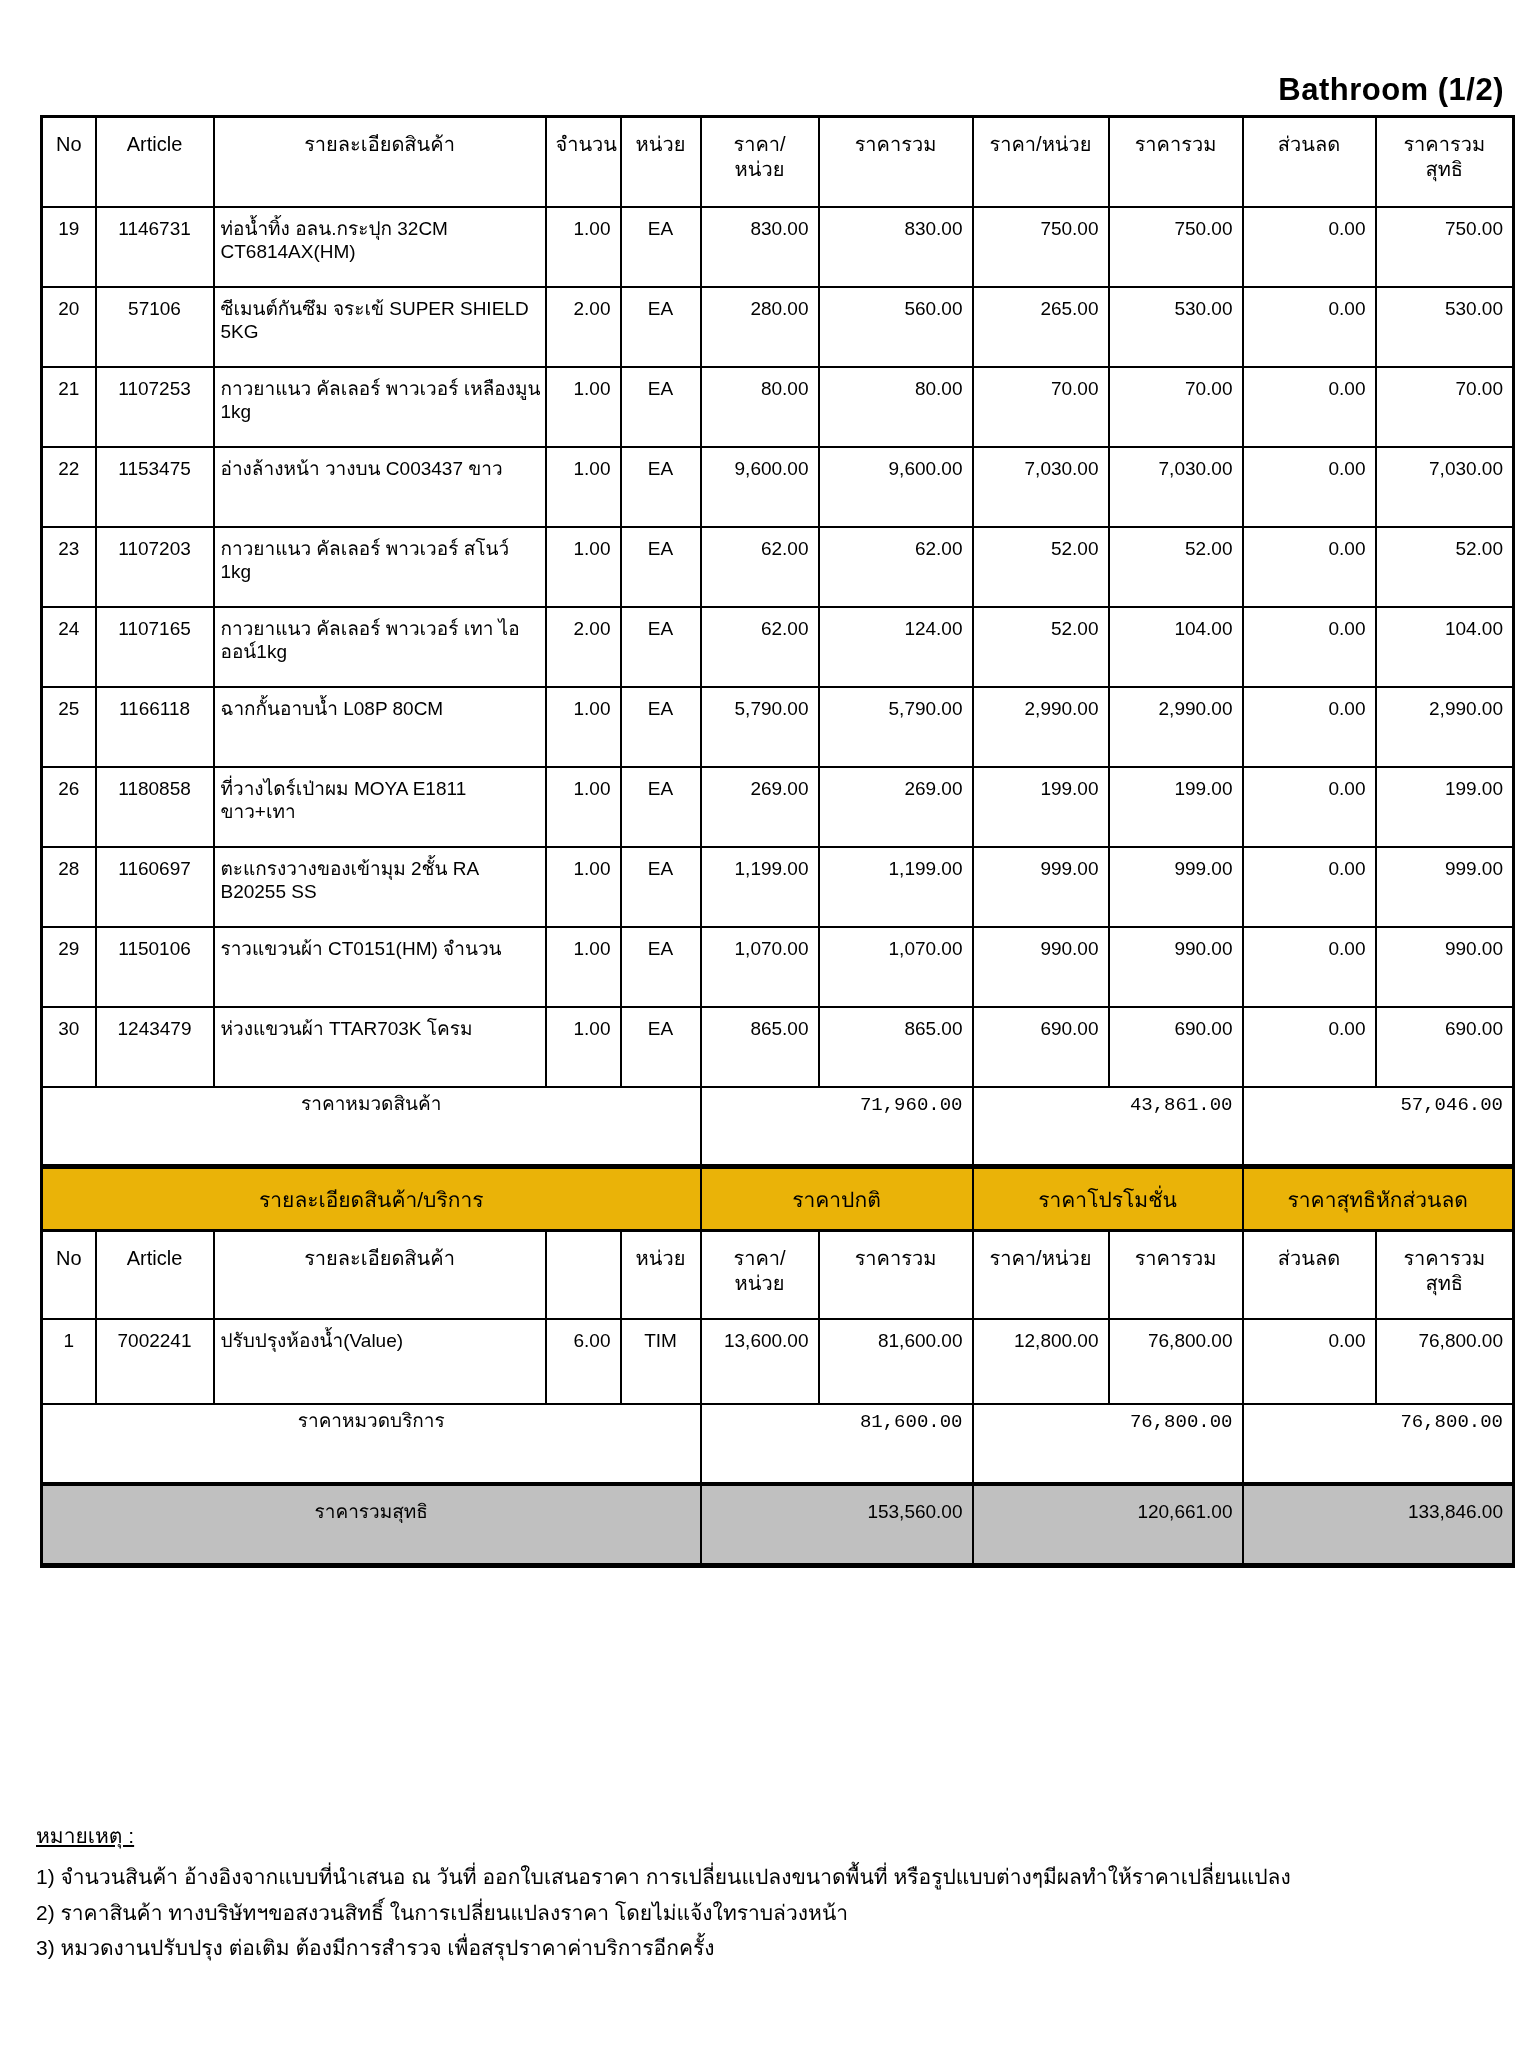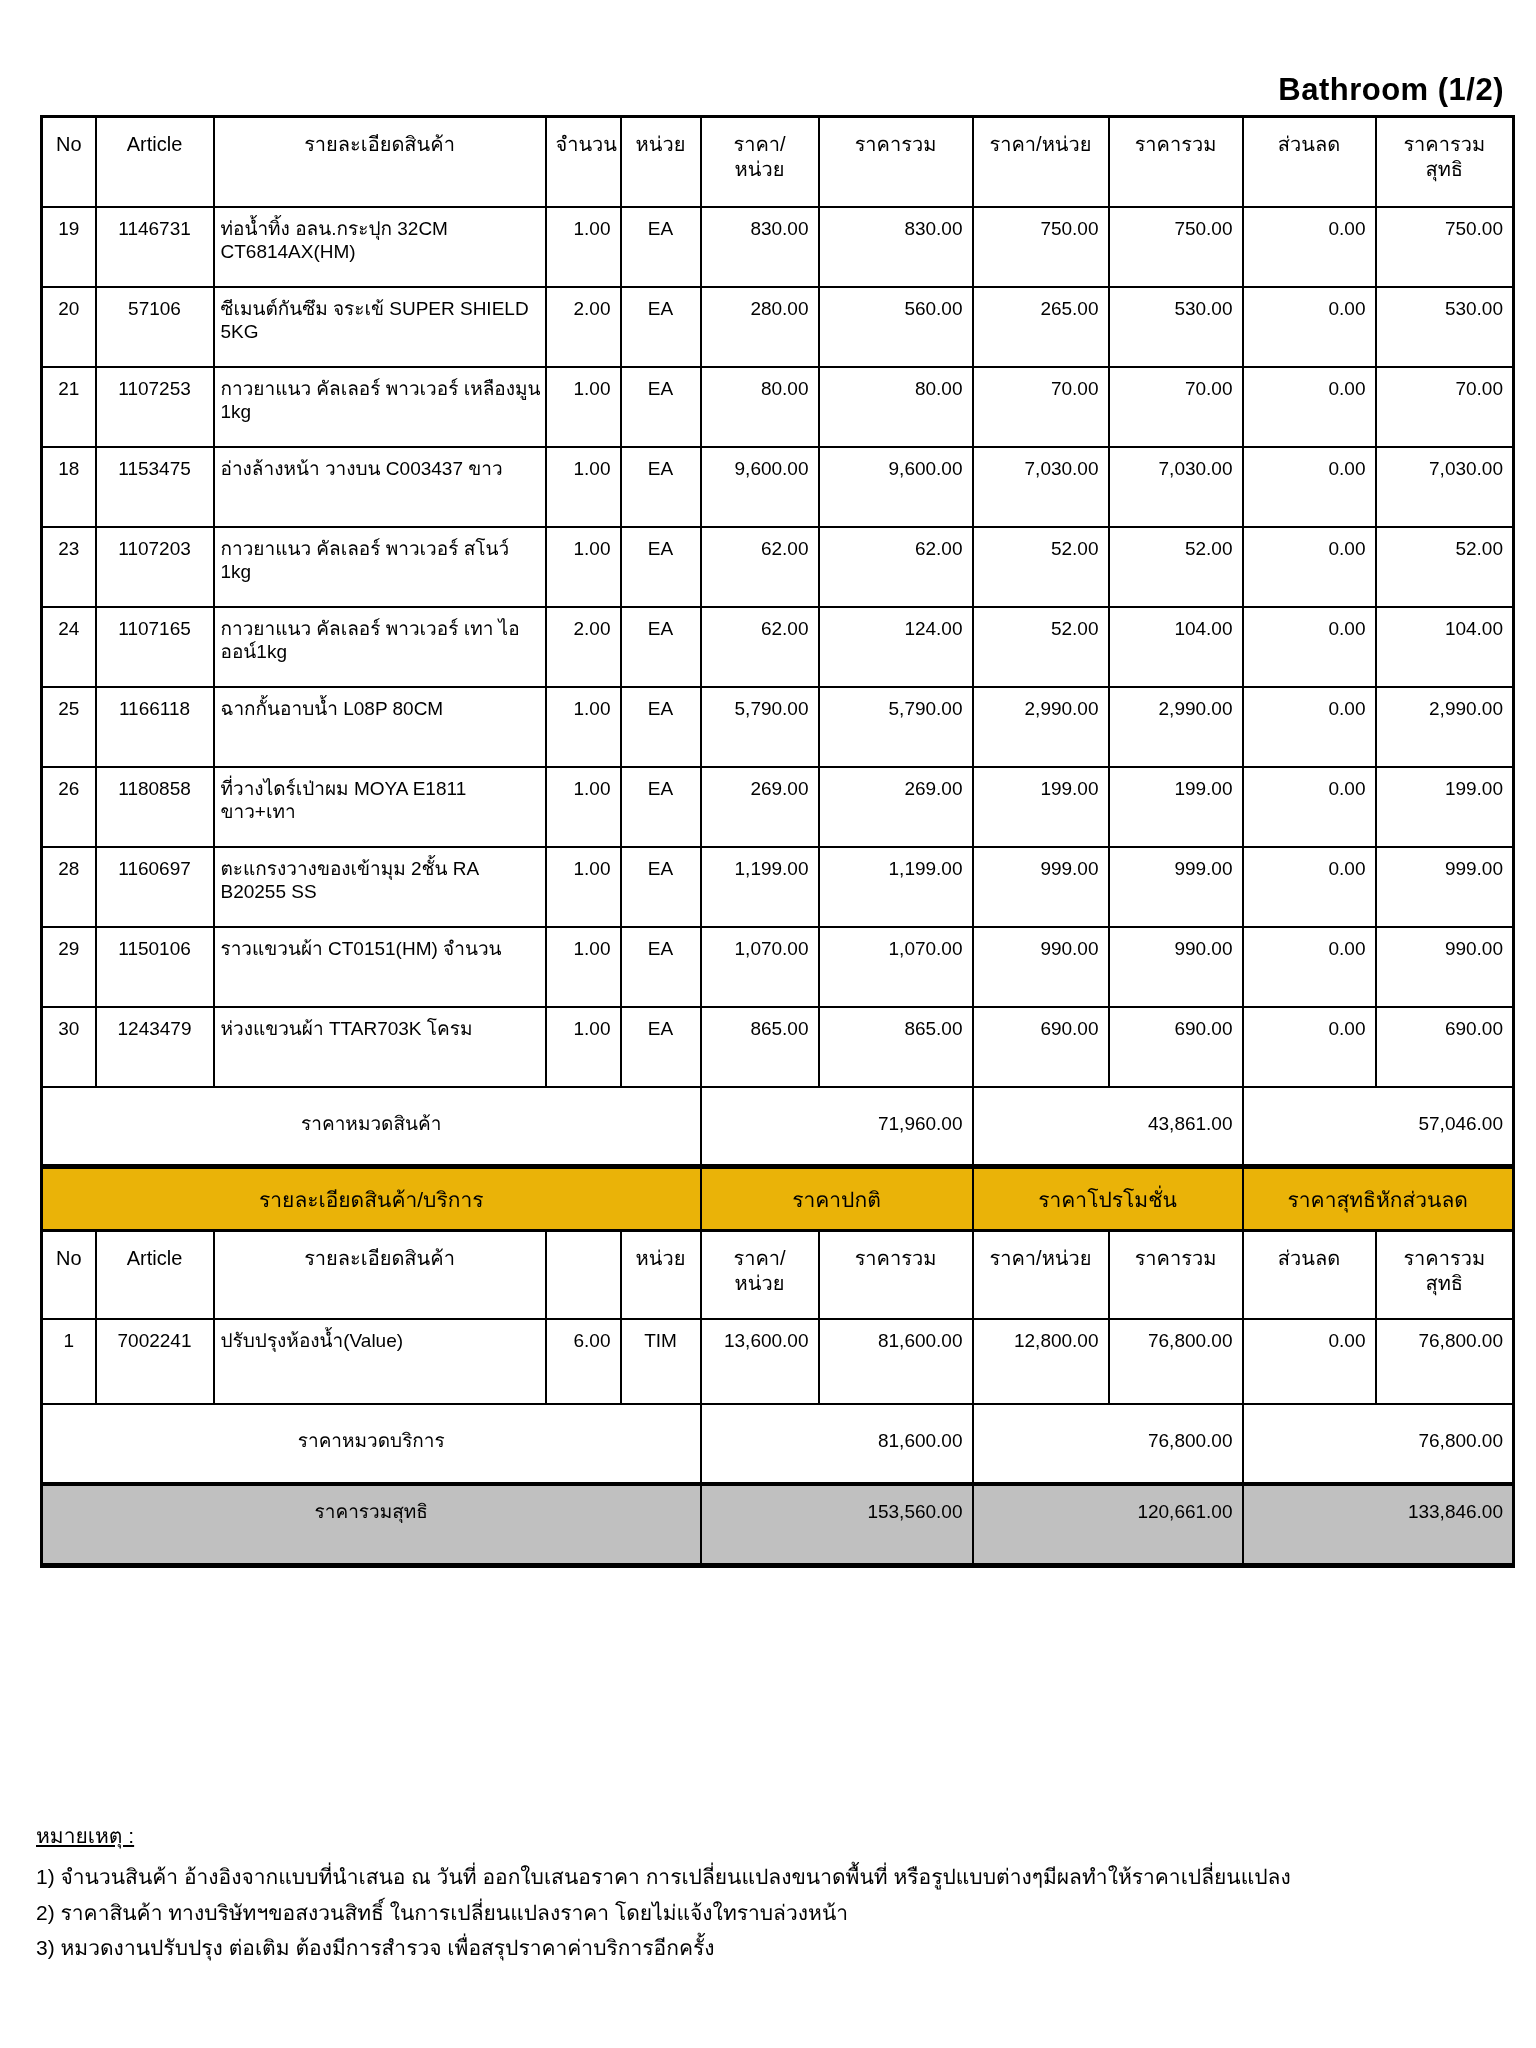--- a/index.html
+++ b/index.html
@@ -21,21 +21,21 @@
     border:2px solid #000; box-sizing:border-box; overflow:hidden;
     font-size:19px; font-weight:normal; vertical-align:top;
     padding:9px 9px 0 9px; line-height:1.25;
   }
   tr.head    { height:90px; }
   tr.head th { text-align:center; padding-top:14px; font-size:20px; }
   tr.head2   { height:88px; }
   tr.item    { height:80px; }
   tr.service { height:85px; }
   tr.sum     { height:80px; }
-  tr.sum td  { padding-top:24px; }
+  tr.sum td  { padding-top:6px;font-family:Liberation Mono, monospace; }
   tr.band    { height:64px; }
   tr.band td {
     vertical-align:middle; text-align:center; font-size:21px; padding-top:2px;
     border-top:5px solid #000; border-bottom:3px solid #000;
   }
   tr.grand   { height:82px; }
   tr.grand td{
     border-top:4px solid #000; border-bottom:5px solid #000; padding-top:14px;
   }
   .c { text-align:center; }
@@ -115,21 +115,21 @@
         <td class="r">1.00</td>
         <td class="c">EA</td>
         <td class="r">80.00</td>
         <td class="r">80.00</td>
         <td class="r">70.00</td>
         <td class="r">70.00</td>
         <td class="r">0.00</td>
         <td class="r">70.00</td>
       </tr>
       <tr class="item">
-        <td class="c">18</td>
+        <td class="c">22</td>
         <td class="c">1153475</td>
         <td class="l">อ่างล้างหน้า วางบน C003437 ขาว</td>
         <td class="r">1.00</td>
         <td class="c">EA</td>
         <td class="r">9,600.00</td>
         <td class="r">9,600.00</td>
         <td class="r">7,030.00</td>
         <td class="r">7,030.00</td>
         <td class="r">0.00</td>
         <td class="r">7,030.00</td>

